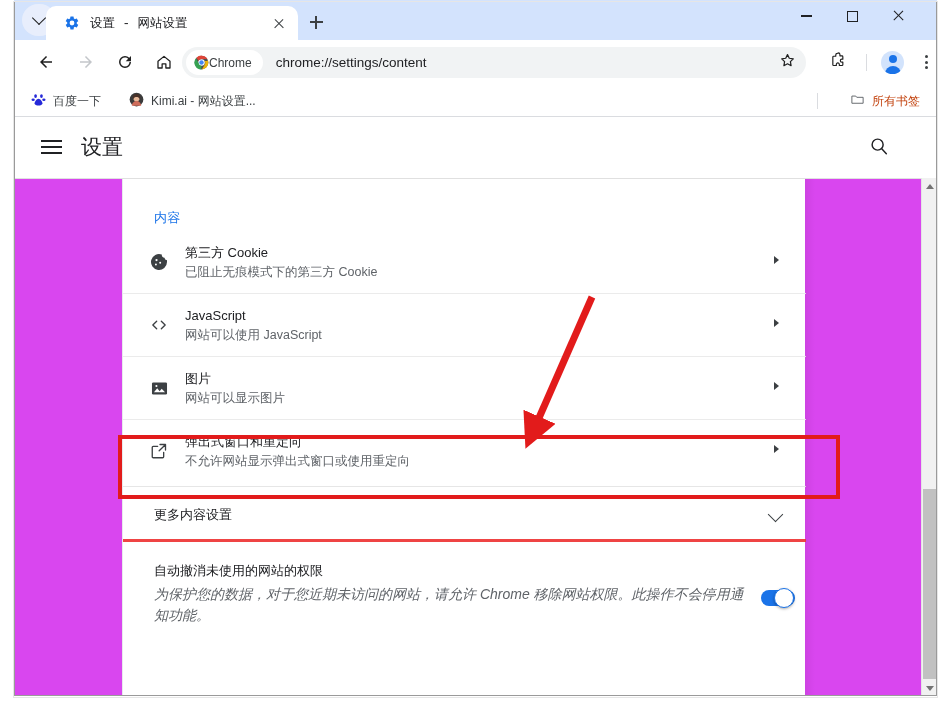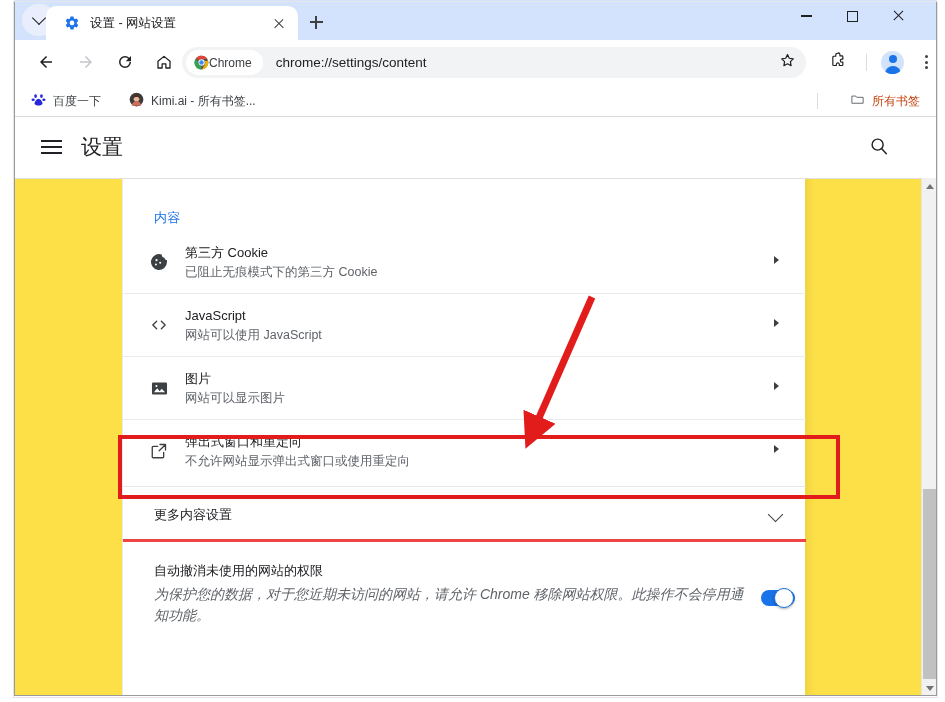--- a/index.html
+++ b/index.html
@@ -69,20 +69,21 @@
     margin-top: -4px;
   }
   .tab {
     position: absolute;
     left: 32px; top: 6px;
     width: 252px; height: 34px;
     background: #ffffff;
     border-radius: 10px 10px 0 0;
     display: flex;
     align-items: center;
+    font-family: Liberation Mono, monospace;
   }
   .tab-favicon {
     margin-left: 18px;
     width: 16px; height: 16px;
     flex: 0 0 16px;
     position: relative;
   }
   .tab-title {
     margin-left: 10px;
     font-size: 12.5px;
@@ -319,21 +320,21 @@
     position: absolute;
     right: 42px; top: 18px;
     width: 26px; height: 26px;
   }
 
   
   #page-body {
     position: absolute;
     left: 15px; top: 178px;
     width: 906px; height: 518px;
-    background: #fde047;
+    background: #d946ef;
     border-top: 1px solid #e0e0e0;
     box-sizing: border-box;
     overflow: hidden;
   }
   #content-card {
     position: absolute;
     left: 107px; top: 0;
     width: 683px; height: 518px;
     background: #ffffff;
     border-left: 1px solid #e8eaed;
@@ -606,21 +607,21 @@
     </div>
     <div class="bm" id="bm-kimi">
       <span>
         <svg width="15" height="15" viewBox="0 0 24 24">
           <circle cx="12" cy="12" r="11" fill="#3b3b3b"></circle>
           <circle cx="12" cy="10" r="5" fill="#e8b99a"></circle>
           <path d="M12 3a6 6 0 016 6c0 2-1 2.5-1.5 1.5C15.5 8 13.5 8 12 8S8.5 8 7.5 10.5C7 11.5 6 11 6 9a6 6 0 016-6z" fill="#4a3228"></path>
           <path d="M4.5 22a7.5 7.5 0 0115 0z" fill="#cf6d5b"></path>
         </svg>
       </span>
-      <span class="bm-label">Kimi.ai - 所有书签...</span>
+      <span class="bm-label">Kimi.ai - 网站设置...</span>
     </div>
     <div id="bm-divider"></div>
     <div id="bm-all">
       <span>
         <svg width="15" height="15" viewBox="0 0 24 24">
           <path d="M3 6.5h6.2l1.6 2H21v9.5H3z" fill="none" stroke="#5f6368" stroke-width="1.5" stroke-linejoin="round"></path>
         </svg>
       </span>
       <span class="bm-label">所有书签</span>
     </div>

